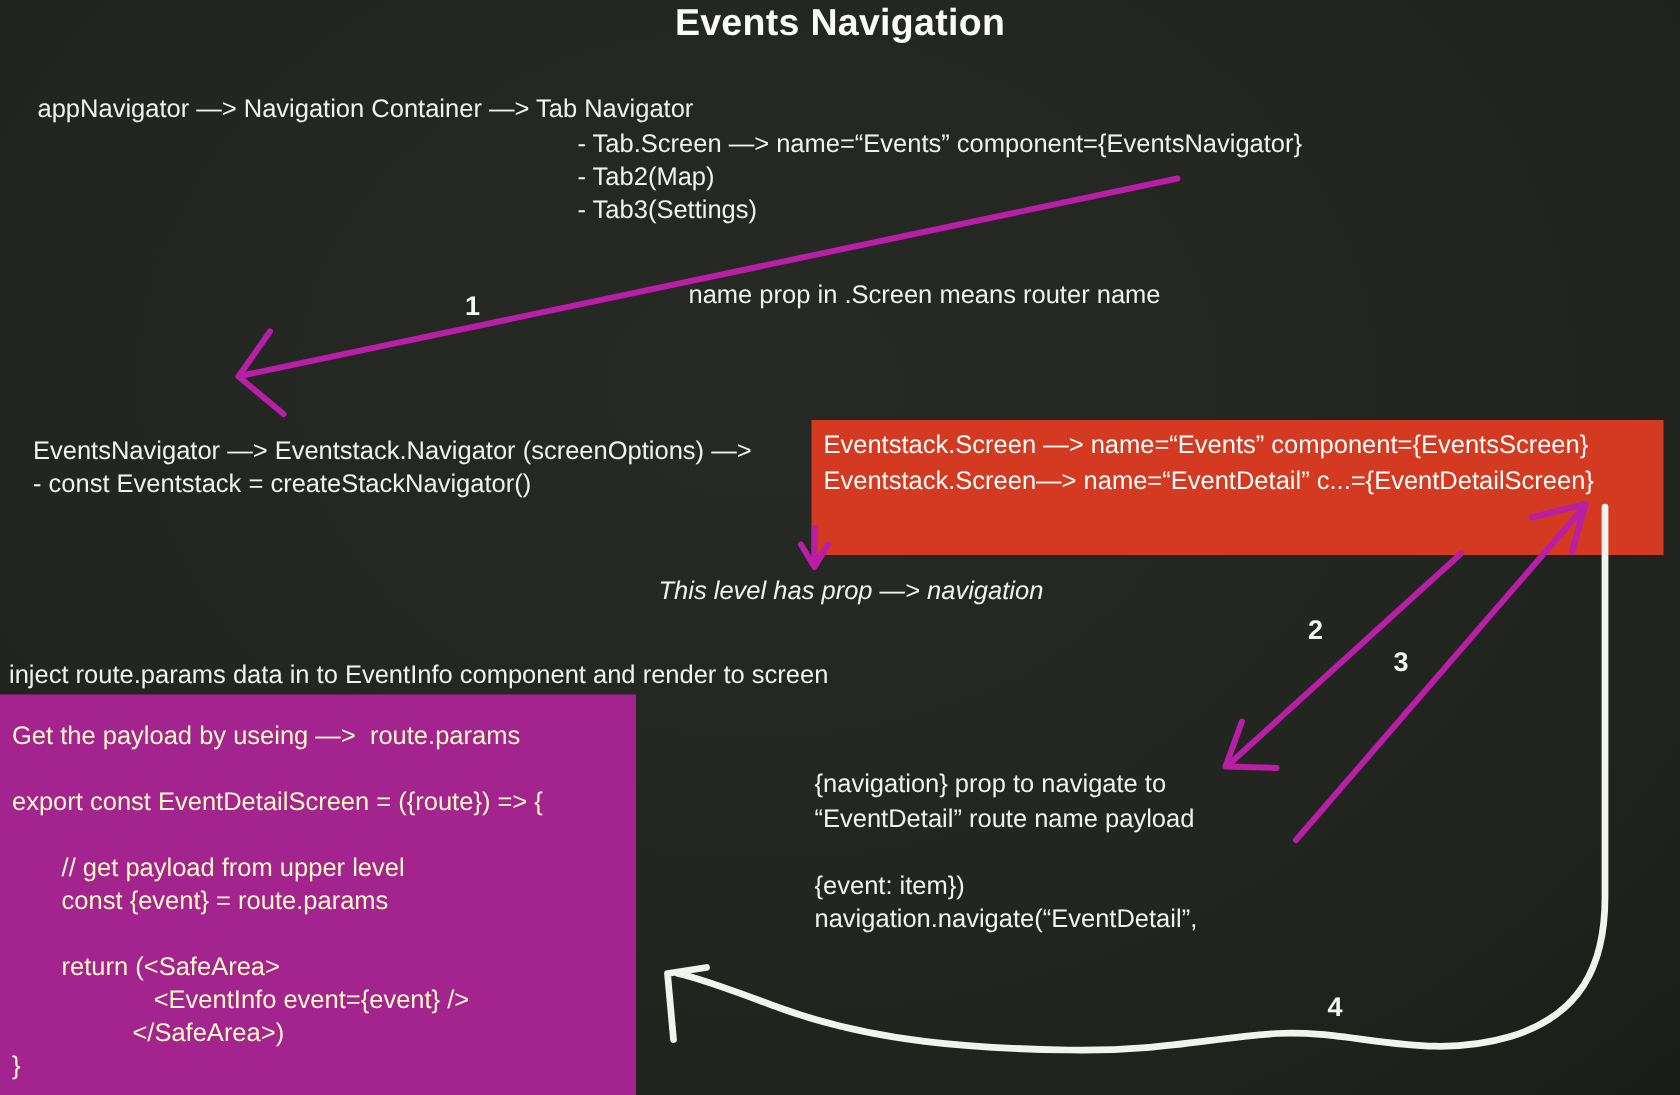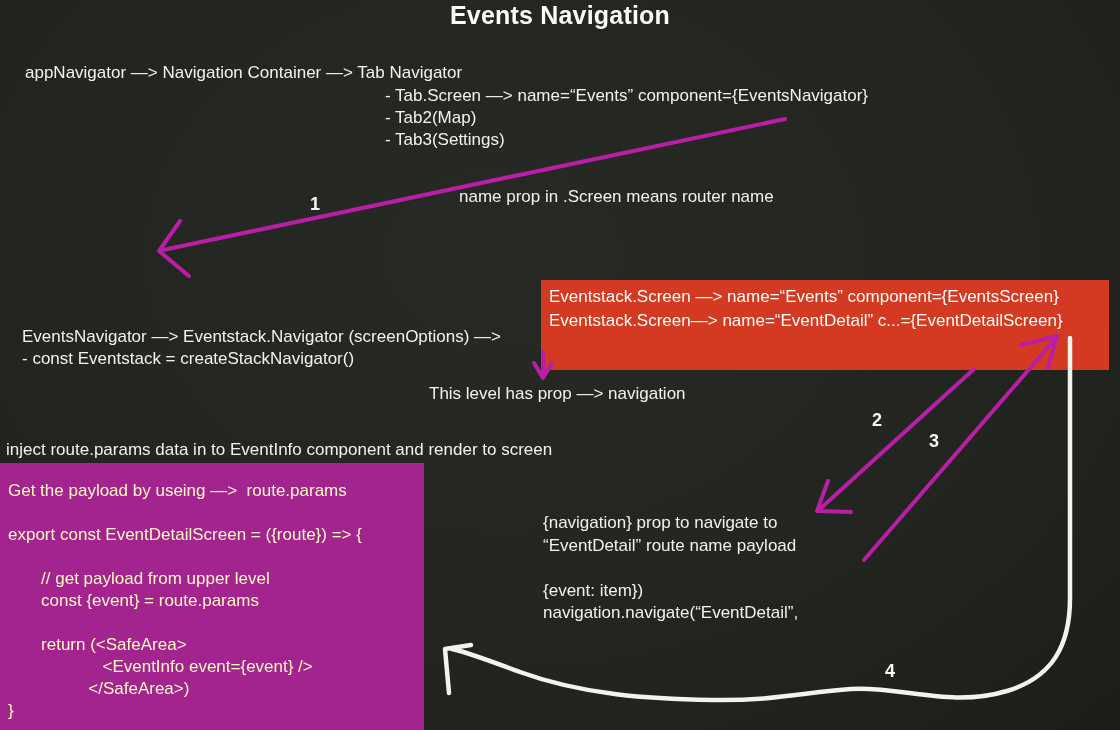--- a/index.html
+++ b/index.html
@@ -14,22 +14,22 @@
   }
   .title{
     position:absolute;top:1px;left:0;width:100%;
     text-align:center;font-size:25px;font-weight:700;color:#fafaf8;
     letter-spacing:.2px;
   }
   .txt{position:absolute;font-size:17px;line-height:22px;}
   .app-nav-line1{left:25px;top:62px;}
   .app-nav-items{left:385px;top:85px;}
   .router-note{left:459px;top:186px;}
-  .events-nav{left:22px;top:290px;margin-top:36px;}
-  .level-note{left:429px;top:383px;}
+  .events-nav{left:22px;top:290px;}
+  .level-note{left:439px;top:383px;font-style:italic;}
   .inject-note{left:6px;top:439px;}
   .navigate-note{left:543px;top:512px;line-height:22.5px;}
 
   .red-box{
     position:absolute;left:541px;top:280px;width:568px;height:90px;
     background:#d33a21;box-sizing:border-box;
     padding:5px 0 0 8px;font-size:17px;line-height:24px;color:#fdfdfa;
   }
   .code-box{
     position:absolute;left:0;top:463px;width:424px;height:267px;

